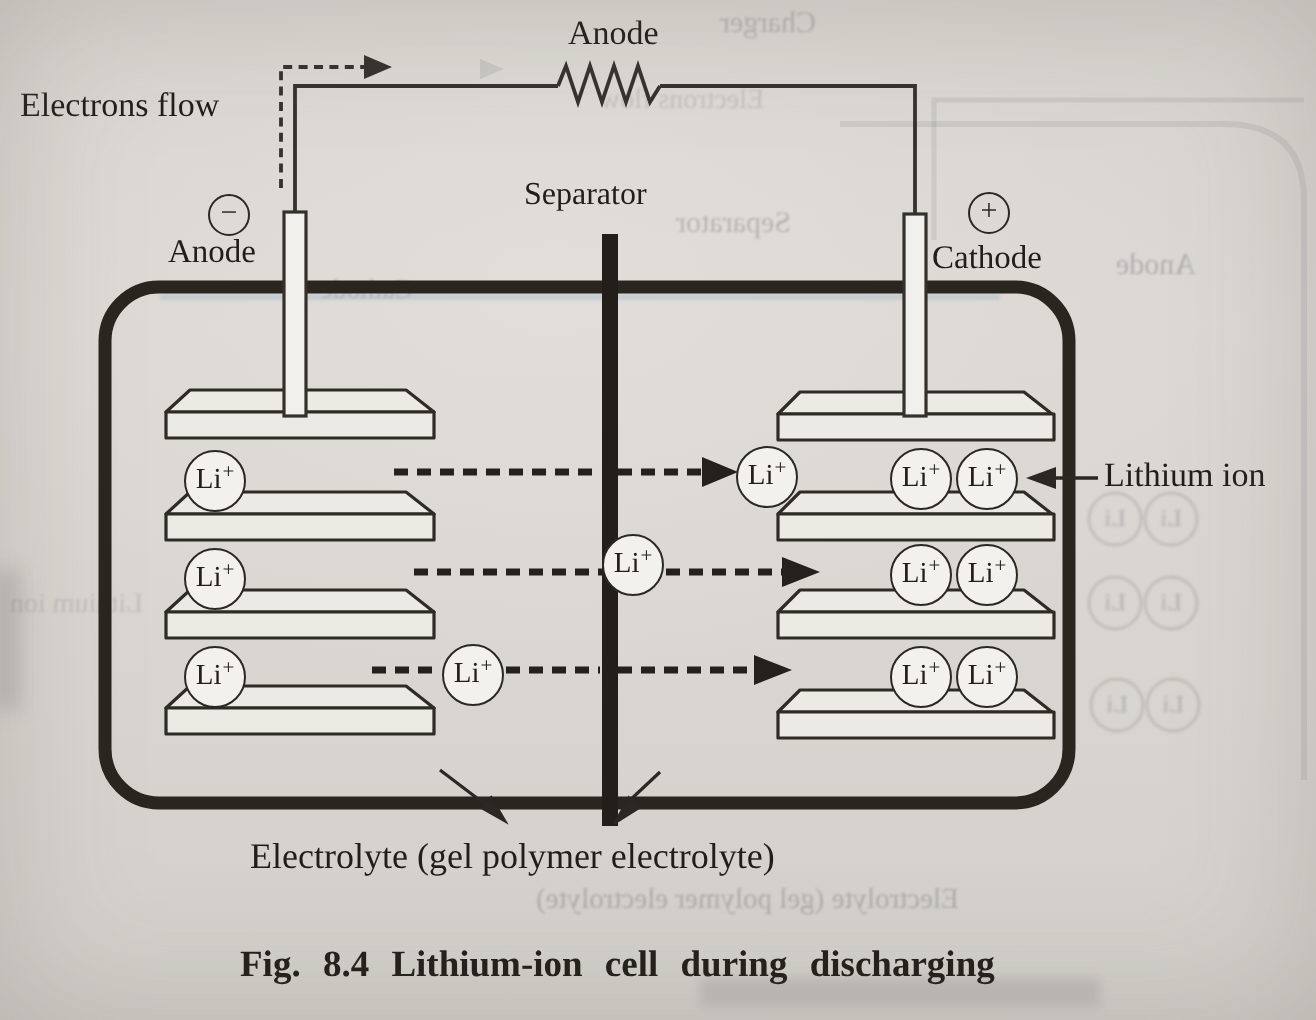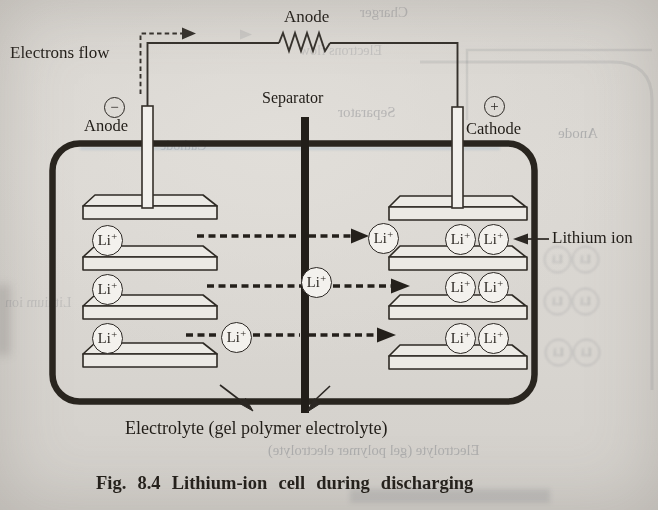--- a/index.html
+++ b/index.html
@@ -136,21 +136,21 @@
     <span>+</span>
   </div>
 
   <div class="lbl" style="left:284px;top:8px;font-size:17px;">Anode</div>
   <div class="lbl" style="left:10px;top:44px;font-size:17px;">Electrons flow</div>
   <div class="lbl" style="left:262px;top:90px;font-size:16px;">Separator</div>
   <div class="lbl" style="left:84px;top:117px;font-size:16.5px;">Anode</div>
   <div class="lbl" style="left:466px;top:120px;font-size:16.5px;">Cathode</div>
   <div class="lbl" style="left:552px;top:229px;font-size:17px;">Lithium ion</div>
   <div class="lbl" style="left:125px;top:419px;font-size:18px;">Electrolyte (gel polymer electrolyte)</div>
-  <div class="lbl" style="left:96px;top:474px;font-size:18.5px;font-weight:bold;word-spacing:6.5px;">Fig. 8.4 Lithium-ion cell during discharging</div>
+  <div class="lbl" style="left:120px;top:474px;font-size:18.5px;font-weight:bold;word-spacing:6.5px;">Fig. 8.4 Lithium-ion cell during discharging</div>
 
   <div class="ion" style="left:92px;top:225px;">
       <span>Li</span>
       <sup>+</sup>
     </div>
   <div class="ion" style="left:92px;top:274px;">
       <span>Li</span>
       <sup>+</sup>
     </div>
   <div class="ion" style="left:92px;top:323px;">

